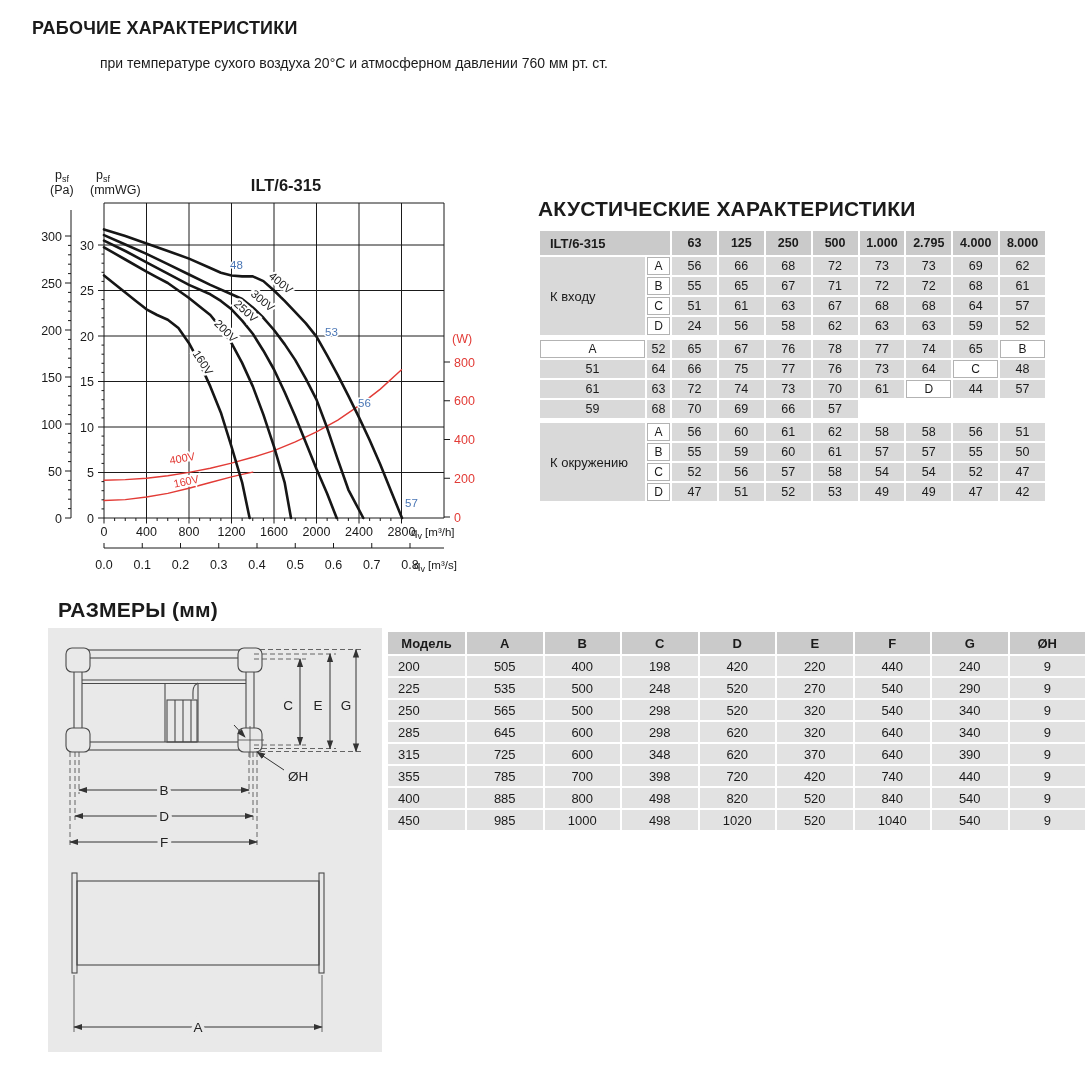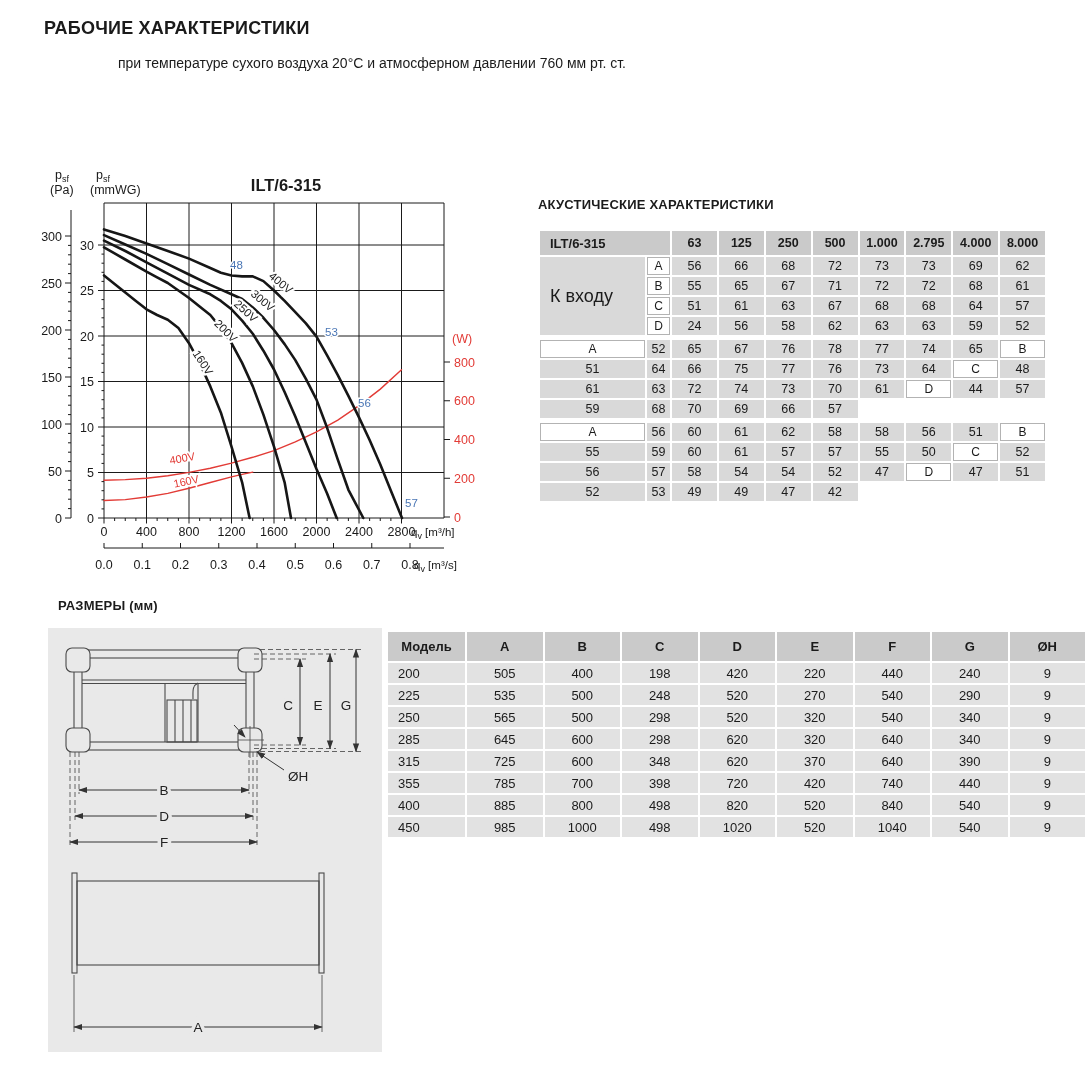--- a/index.html
+++ b/index.html
@@ -3,45 +3,45 @@
 <meta charset="utf-8">
 <style>
   html,body{margin:0;padding:0;}
   body{
     width:1088px;height:1078px;position:relative;background:#ffffff;
     font-family:"Liberation Sans", sans-serif;color:#1b1b1b;overflow:hidden;
   }
   .abs{position:absolute;}
   
   #working{left:28px;top:18px;width:900px;}
-  #working h1{font-size:18px;font-weight:bold;margin:0 0 13px 16px;letter-spacing:.2px;}
+  #working h1{font-size:18px;font-weight:bold;margin:0 0 13px 4px;letter-spacing:.2px;}
   .bullet{font-size:14px;line-height:23px;white-space:nowrap;}
   .bullet sub{font-size:10px;vertical-align:-3px;}
-  .indent{margin-left:90px;}
+  .indent{margin-left:72px;}
   
-  .sec-title{font-size:13px;font-weight:bold;letter-spacing:.2px;}
+  .sec-title{font-size:21px;font-weight:bold;letter-spacing:.2px;}
   #acoustic-title{left:538px;top:197px;}
   #sizes-title{left:58px;top:598px;}
   
   #acoustic-table{left:540px;top:231px;width:505px;display:grid;
     grid-template-columns:105px 23px repeat(8,1fr);gap:2px;background:#fff;font-size:12.5px;}
   #acoustic-table>div{display:flex;align-items:center;justify-content:center;}
   .at-model{background:#cacaca;font-weight:bold;height:24px;justify-content:flex-start !important;
     padding-left:10px;grid-column:1/3;font-size:13px;}
   .at-h{background:#cacaca;font-weight:bold;height:24px;}
   .at-group{background:#d9d9d9;grid-row:span 4;grid-column:1;justify-content:flex-start !important;
-    padding-left:10px;font-size:18px;}
+    padding-left:10px;font-size:13px;}
   .at-letter{background:#ffffff;outline:1px solid #b3b3b3;outline-offset:-1px;height:18px;font-size:12px;}
   .at-cell{background:#d9d9d9;height:18px;}
   .at-spacer{grid-column:1/-1;height:1px;background:#fff;}
   
   #dims-table{left:388px;top:632px;width:697px;display:grid;
     grid-template-columns:77px repeat(8,1fr);gap:2px;background:#fff;font-size:13px;}
   #dims-table>div{display:flex;align-items:center;justify-content:center;}
-  .dt-h{background:#cacaca;font-weight:bold;height:29px;}
+  .dt-h{background:#cacaca;font-weight:bold;height:22px;}
   .dt-c{background:#e2e2e2;height:20px;}
   .dt-model{justify-content:flex-start !important;padding-left:10px;}
   
   #chart-wrap{left:30px;top:165px;width:512px;height:425px;}
   svg text{font-family:"Liberation Sans", sans-serif;}
   
   #drawing-panel{left:48px;top:628px;width:334px;height:424px;background:#e9e9e9;}
   .dim-label{font-size:13.5px;fill:#222;text-anchor:middle;paint-order:stroke;stroke:#e9e9e9;stroke-width:7px;}
 </style>
 </head>
@@ -322,20 +322,21 @@
     <div class="at-letter">D</div>
     <div class="at-cell">44</div>
     <div class="at-cell">57</div>
     <div class="at-cell">59</div>
     <div class="at-cell">68</div>
     <div class="at-cell">70</div>
     <div class="at-cell">69</div>
     <div class="at-cell">66</div>
     <div class="at-cell">57</div>
     <div class="at-spacer"></div>
+    <div class="at-group">К окружению</div>
     <div class="at-letter">A</div>
     <div class="at-cell">56</div>
     <div class="at-cell">60</div>
     <div class="at-cell">61</div>
     <div class="at-cell">62</div>
     <div class="at-cell">58</div>
     <div class="at-cell">58</div>
     <div class="at-cell">56</div>
     <div class="at-cell">51</div>
     <div class="at-letter">B</div>

